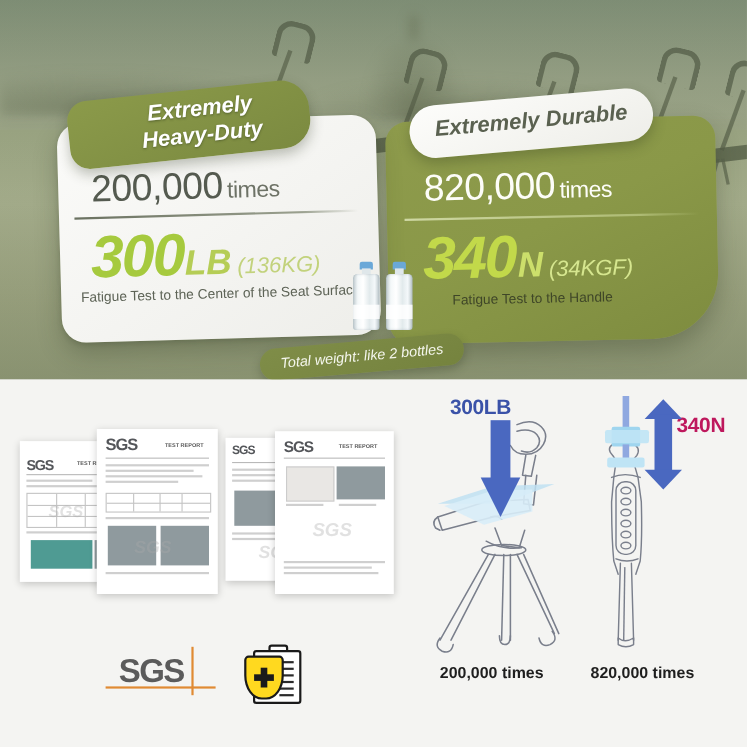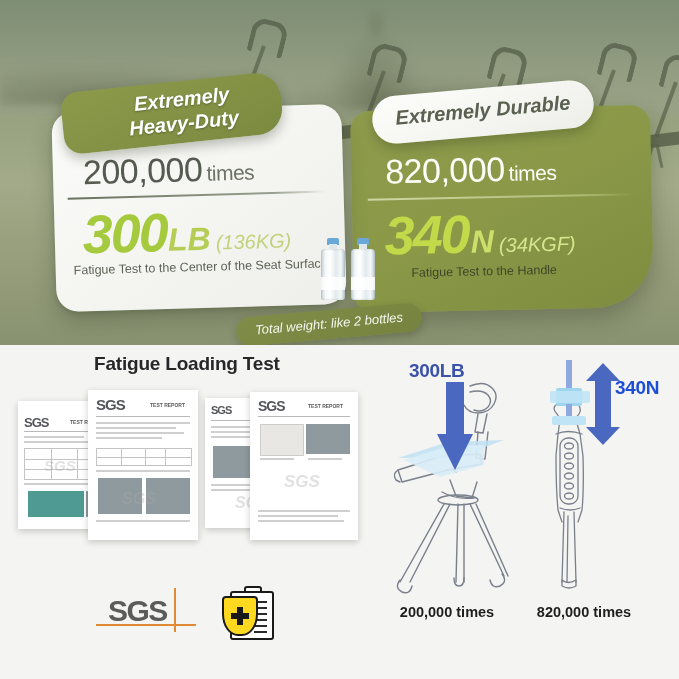--- a/index.html
+++ b/index.html
@@ -144,21 +144,21 @@
   .clip .rule{position:absolute;right:5px;background:#2a2a2a;height:1.6px;width:13px;}
   .clip .shield{position:absolute;left:0;top:10px;width:32px;height:36px;
     background:#ffd91f;border:2.5px solid #1a1a1a;
     border-radius:4px 4px 16px 16px/4px 4px 22px 22px;}
   .clip .cross-v{position:absolute;left:13px;top:9px;width:6px;height:18px;background:#1a1a1a;}
   .clip .cross-h{position:absolute;left:7px;top:15px;width:18px;height:6px;background:#1a1a1a;}
 
   
   .illu{position:absolute;}
   .lbl-300{position:absolute;left:409px;top:360px;font-size:19px;font-weight:bold;color:#3a52a8;letter-spacing:-.3px;}
-  .lbl-340{position:absolute;left:615px;top:377px;font-size:19px;font-weight:bold;color:#1d4ed8;letter-spacing:-.3px;}
+  .lbl-340{position:absolute;left:615px;top:377px;font-size:19px;font-weight:bold;color:#be185d;letter-spacing:-.3px;}
   .arrow-down{position:absolute;left:437px;top:382px;width:36px;height:88px;}
   .arrow-down .sh{position:absolute;left:9px;top:0;width:18px;height:56px;background:#4a68c0;}
   .arrow-down .hd{position:absolute;left:0;top:52px;width:0;height:0;border-left:18px solid transparent;border-right:18px solid transparent;border-top:36px solid #4a68c0;}
   .arrow-ud{position:absolute;left:586px;top:363px;width:34px;height:82px;}
   .arrow-ud .sh{position:absolute;left:9px;top:14px;width:16px;height:54px;background:#4a68c0;}
   .arrow-ud .up{position:absolute;left:0;top:0;width:0;height:0;border-left:17px solid transparent;border-right:17px solid transparent;border-bottom:18px solid #4a68c0;}
   .arrow-ud .dn{position:absolute;left:0;bottom:0;width:0;height:0;border-left:17px solid transparent;border-right:17px solid transparent;border-top:18px solid #4a68c0;}
 
   .cap-left{position:absolute;left:392px;top:604px;width:110px;text-align:center;font-size:14.5px;font-weight:bold;color:#1e1e1e;}
   .cap-right{position:absolute;left:528px;top:604px;width:112px;text-align:center;font-size:14.5px;font-weight:bold;color:#1e1e1e;}
@@ -262,21 +262,20 @@
           <div class="band"></div>
         </div>
     </div>
   </div>
 
   <div class="pill">
     <div class="t">Total weight: like 2 bottles</div>
   </div>
 
   <div class="lower"></div>
-  <div class="section-title">Fatigue Loading Test</div>
 
   <div class="doc" style="left:205px;top:398px;width:100px;height:130px;">
     <div class="sgs" style="left:6px;top:6px;font-size:11px;">SGS</div>
     <div class="rep" style="left:52px;top:10px;font-size:5px;">TEST REPORT</div>
     <div class="ln" style="left:6px;top:22px;width:88px;"></div>
     <div class="blk" style="left:6px;top:28px;width:40px;height:2px;"></div>
     <div class="blk" style="left:6px;top:33px;width:70px;height:2px;"></div>
     <div class="blk" style="left:6px;top:38px;width:60px;height:2px;"></div>
     <div class="photo2" style="left:8px;top:48px;width:40px;height:32px;"></div>
     <div class="photo2" style="left:54px;top:48px;width:40px;height:32px;"></div>

